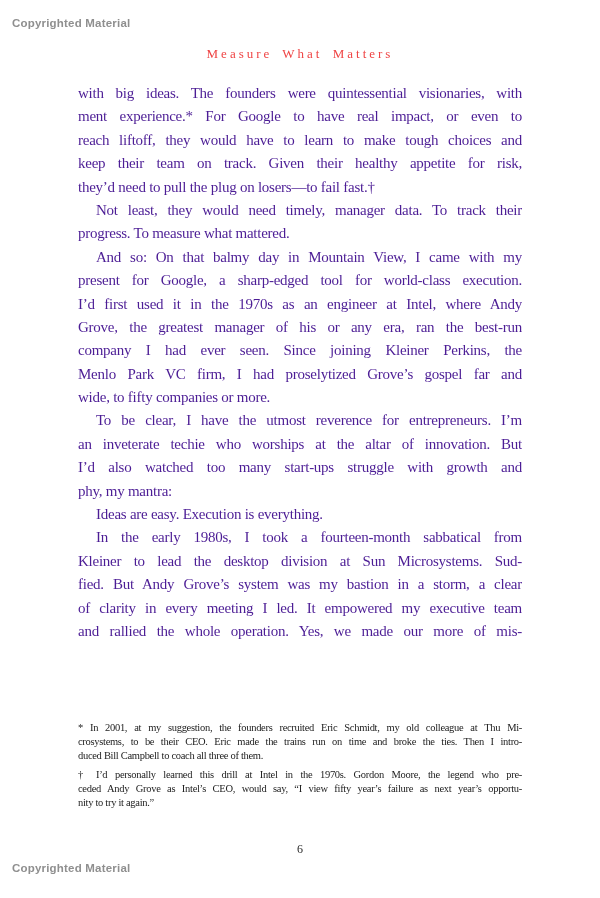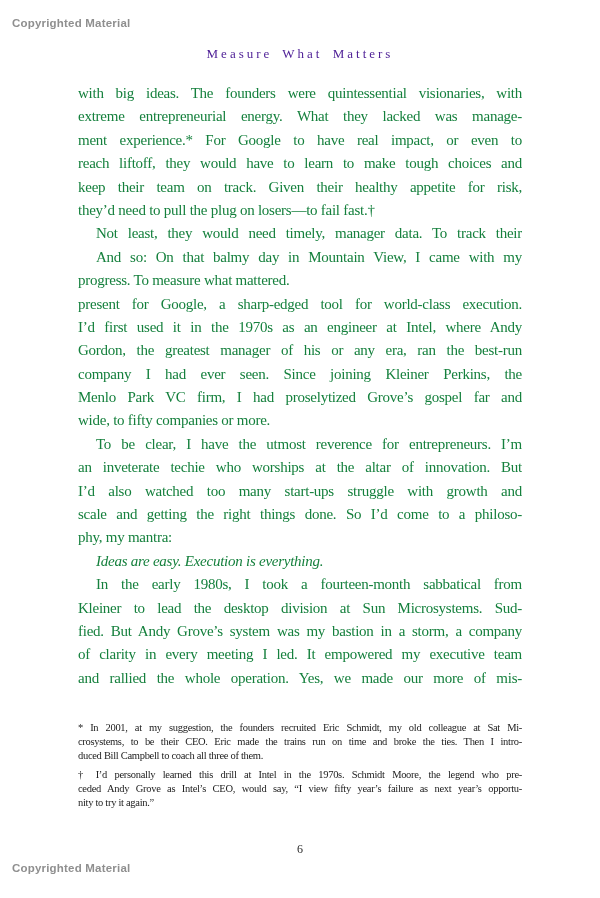--- a/index.html
+++ b/index.html
@@ -29,46 +29,46 @@
   }
   .copyright.top { top: 17px; }
   .copyright.bottom { top: 862px; }
   .running-head {
     position: absolute;
     top: 46px;
     left: 0;
     width: 100%;
     text-align: center;
     font-size: 13px;
-    color: #4c1d95;
+    color: #ef4444;
     letter-spacing: 3px;
     word-spacing: 4px;
   }
   .body-text {
     position: absolute;
     top: 82px;
     left: 78px;
     width: 444px;
     font-size: 15px;
     letter-spacing: -0.25px;
-    color: #15803d;
+    color: #4c1d95;
   }
   .body-text .line {
     line-height: 23.4px;
     height: 23.4px;
     overflow: hidden;
     text-align: justify;
     text-align-last: justify;
   }
   .body-text .line.e {
     text-align: left;
     text-align-last: left;
   }
   .line.in { text-indent: 18px; }
-  .line.it { font-style: italic; }
+  .line.it { }
   .footnotes {
     position: absolute;
     top: 721px;
     left: 78px;
     width: 444px;
     font-size: 10.5px;
     letter-spacing: -0.3px;
     color: #222222;
   }
   .footnotes .fline {
@@ -97,52 +97,50 @@
 <body>
 
 <div class="page">
 
   <div class="copyright top">Copyrighted Material</div>
 
   <div class="running-head">Measure What Matters</div>
 
   <div class="body-text">
     <div class="line j">with big ideas. The founders were quintessential visionaries, with</div>
-    <div class="line j">extreme entrepreneurial energy. What they lacked was manage-</div>
     <div class="line j">ment experience.* For Google to have real impact, or even to</div>
     <div class="line j">reach liftoff, they would have to learn to make tough choices and</div>
     <div class="line j">keep their team on track. Given their healthy appetite for risk,</div>
     <div class="line e">they’d need to pull the plug on losers—to fail fast.†</div>
     <div class="line j in">Not least, they would need timely, manager data. To track their</div>
+    <div class="line e">progress. To measure what mattered.</div>
     <div class="line j in">And so: On that balmy day in Mountain View, I came with my</div>
-    <div class="line e">progress. To measure what mattered.</div>
     <div class="line j">present for Google, a sharp-edged tool for world-class execution.</div>
     <div class="line j">I’d first used it in the 1970s as an engineer at Intel, where Andy</div>
-    <div class="line j">Gordon, the greatest manager of his or any era, ran the best-run</div>
+    <div class="line j">Grove, the greatest manager of his or any era, ran the best-run</div>
     <div class="line j">company I had ever seen. Since joining Kleiner Perkins, the</div>
     <div class="line j">Menlo Park VC firm, I had proselytized Grove’s gospel far and</div>
     <div class="line e">wide, to fifty companies or more.</div>
     <div class="line j in">To be clear, I have the utmost reverence for entrepreneurs. I’m</div>
     <div class="line j">an inveterate techie who worships at the altar of innovation. But</div>
     <div class="line j">I’d also watched too many start-ups struggle with growth and</div>
-    <div class="line j">scale and getting the right things done. So I’d come to a philoso-</div>
     <div class="line e">phy, my mantra:</div>
     <div class="line e in it">Ideas are easy. Execution is everything.</div>
     <div class="line j in">In the early 1980s, I took a fourteen-month sabbatical from</div>
     <div class="line j">Kleiner to lead the desktop division at Sun Microsystems. Sud-</div>
-    <div class="line j">fied. But Andy Grove’s system was my bastion in a storm, a company</div>
+    <div class="line j">fied. But Andy Grove’s system was my bastion in a storm, a clear</div>
     <div class="line j">of clarity in every meeting I led. It empowered my executive team</div>
     <div class="line j">and rallied the whole operation. Yes, we made our more of mis-</div>
   </div>
 
   <div class="footnotes">
-    <div class="fline j">* In 2001, at my suggestion, the founders recruited Eric Schmidt, my old colleague at Sat Mi-</div>
+    <div class="fline j">* In 2001, at my suggestion, the founders recruited Eric Schmidt, my old colleague at Thu Mi-</div>
     <div class="fline j">crosystems, to be their CEO. Eric made the trains run on time and broke the ties. Then I intro-</div>
     <div class="fline e">duced Bill Campbell to coach all three of them.</div>
-    <div class="fline j gap">† I’d personally learned this drill at Intel in the 1970s. Schmidt Moore, the legend who pre-</div>
+    <div class="fline j gap">† I’d personally learned this drill at Intel in the 1970s. Gordon Moore, the legend who pre-</div>
     <div class="fline j">ceded Andy Grove as Intel’s CEO, would say, “I view fifty year’s failure as next year’s opportu-</div>
     <div class="fline e">nity to try it again.”</div>
   </div>
 
   <div class="page-number">6</div>
 
   <div class="copyright bottom">Copyrighted Material</div>
 
 </div>
 

